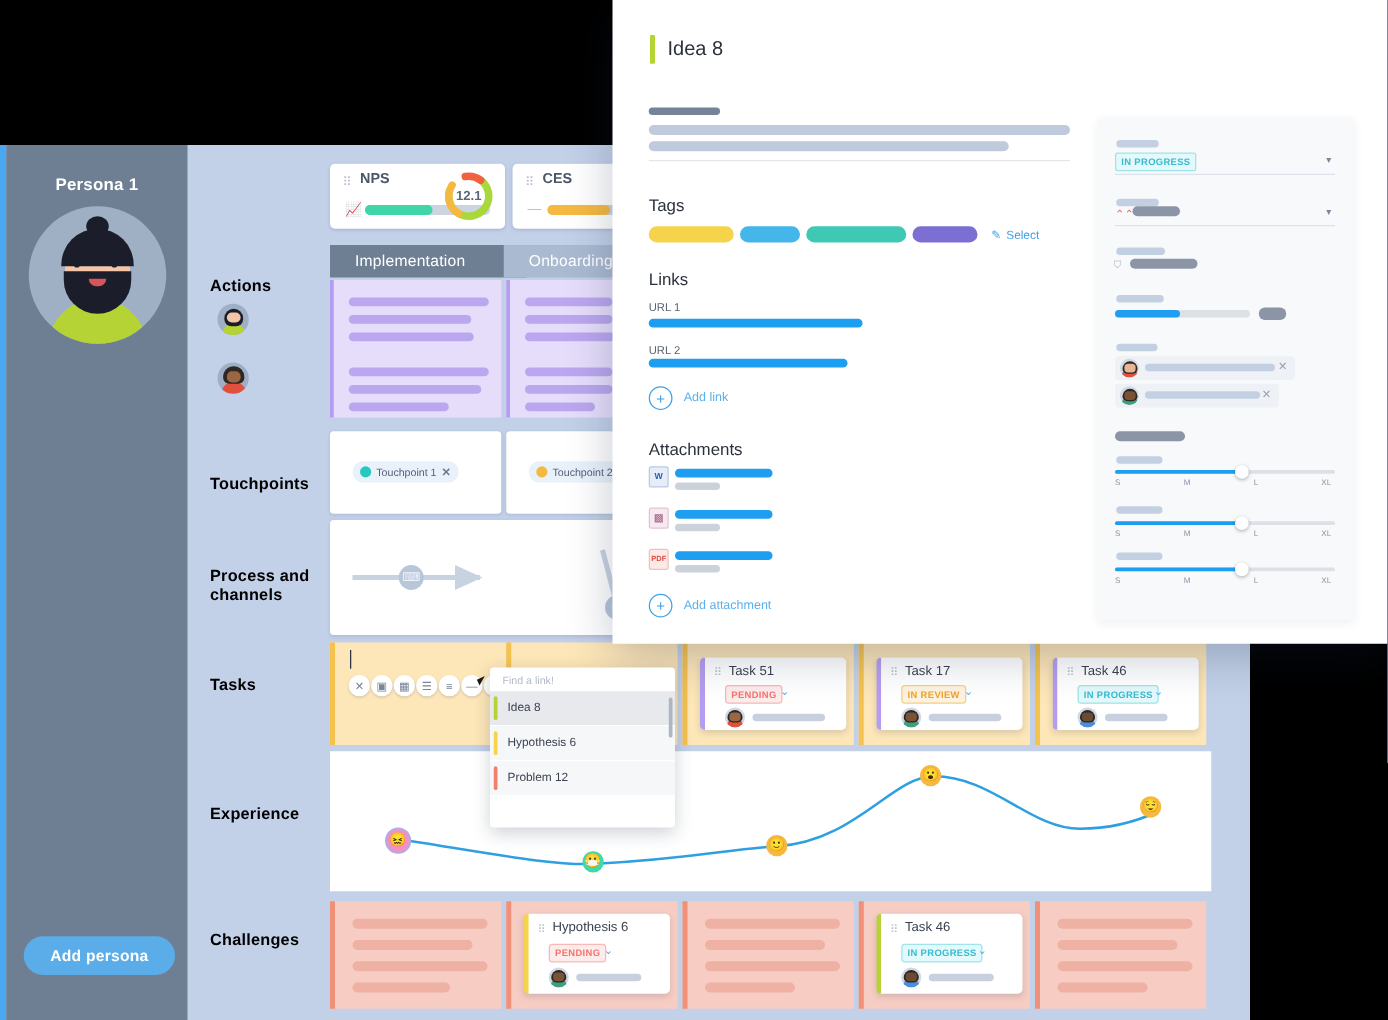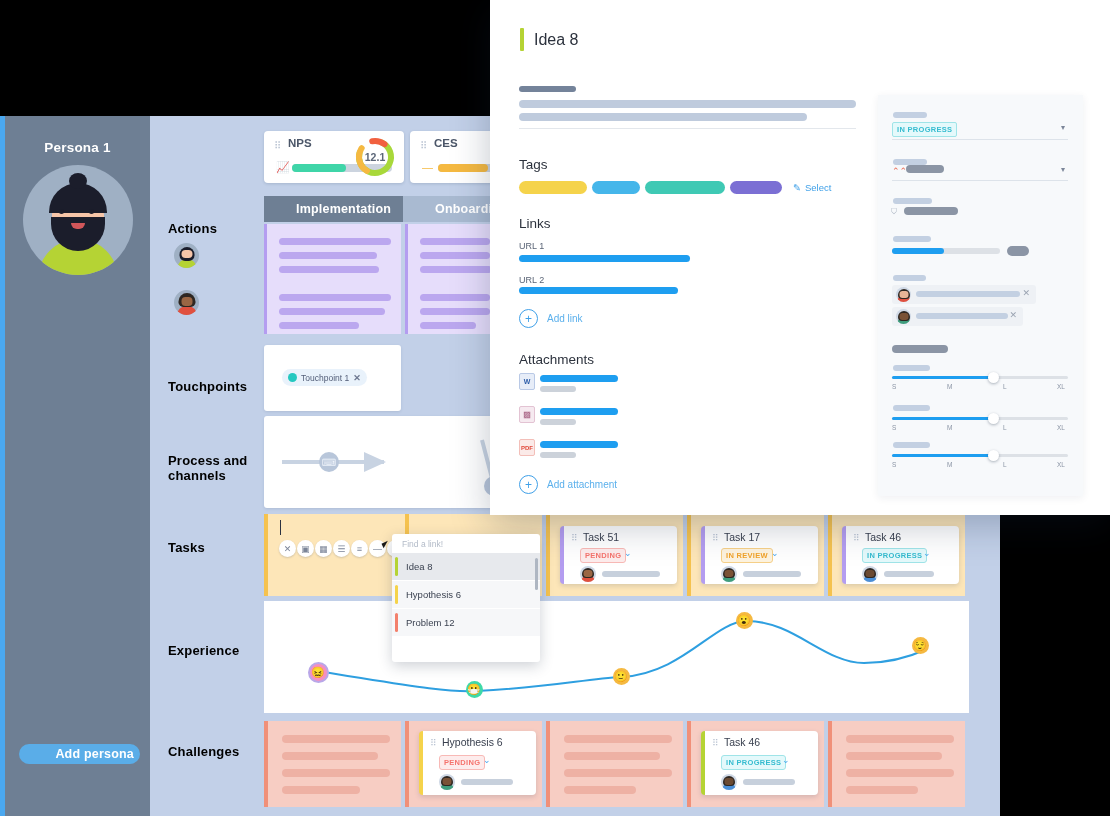--- a/index.html
+++ b/index.html
@@ -56,24 +56,24 @@
   .av2-hair{position:absolute;left:50%;top:14px;transform:translateX(-50%);
     width:70px;height:52px;border-radius:35px 35px 20px 20px;background:#2e2722;}
   .av2-face{position:absolute;left:50%;top:28px;transform:translateX(-50%);
     width:48px;height:54px;border-radius:24px 24px 22px 22px;background:#9a6644;}
   .av2-eye{position:absolute;top:46px;width:5px;height:4px;border-radius:50%;background:#2e2722;}
   .av2-eye.l{left:38px;} .av2-eye.r{left:66px;}
   .av2-mouth{position:absolute;left:50%;top:60px;transform:translateX(-50%);
     width:12px;height:5px;border-radius:6px;background:#f3e8d8;}
 
   .add-persona{
-    position:absolute;left:14px;bottom:52px;width:121px;height:20px;
+    position:absolute;left:14px;bottom:36px;width:121px;height:31px;
     border:none;border-radius:16px;background:#5aade8;color:#fff;
     font-family:"Liberation Sans",sans-serif;font-size:12.5px;font-weight:bold;
-    cursor:pointer;letter-spacing:.2px;text-align:right;
+    cursor:pointer;letter-spacing:.2px;
   }
 
   
   .row-labels{position:absolute;left:150px;top:0;width:112px;height:100%;}
   .row-label{
     position:absolute;left:18px;color:#000000;font-size:13px;font-weight:bold;
     letter-spacing:.2px;line-height:15px;width:92px;
   }
   .mini-av{width:25px;height:25px;border-radius:50%;background:#9fb0c4;
     position:absolute;left:24px;overflow:hidden;}
@@ -106,21 +106,21 @@
   .donut{position:absolute;right:8px;top:5px;width:42px;height:42px;}
   .donut .dval{
     position:absolute;inset:0;display:flex;align-items:center;justify-content:center;
     font-size:10.5px;font-weight:bold;color:#5b6678;
   }
 
   
   .tabs{position:absolute;top:80px;left:0;height:26px;}
   .tab{
     position:absolute;top:0;height:26px;display:flex;align-items:center;
-    padding-left:32px;color:#fff;font-size:12.5px;font-weight:bold;letter-spacing:.2px;
+    padding-left:20px;color:#fff;font-size:12.5px;font-weight:normal;letter-spacing:.2px;
   }
   .tab.active{background:#6e7f94;}
   .tab.active:after{
     content:"";position:absolute;right:-13px;top:0;width:0;height:0;
     border-top:13px solid transparent;border-bottom:13px solid transparent;
     border-left:13px solid #6e7f94;
   }
   .tab.inactive{background:#a9bad1;}
 
   
@@ -366,20 +366,27 @@
       </div>
 
       <div class="band" style="top:229px;height:66px;width:100%;">
         <div class="cell white-cell" style="left:2px;width:137px;">
           <div class="tp-chip" style="left:18px;top:24px;">
             <span class="tp-dot" style="background:#25c8c0;"></span>
             <span>Touchpoint 1</span>
             <span class="tp-x">✕</span>
           </div>
         </div>
+        <div class="cell white-cell" style="left:143px;width:137px;">
+          <div class="tp-chip" style="left:18px;top:24px;">
+            <span class="tp-dot" style="background:#f5b941;"></span>
+            <span>Touchpoint 2</span>
+            <span class="tp-x">✕</span>
+          </div>
+        </div>
       </div>
 
       <div class="band" style="top:300px;height:92px;width:100%;">
         <div class="cell white-cell" style="left:2px;width:705px;">
           <svg width="705" height="92" style="position:absolute;left:0;top:0;">
             <line x1="18" y1="46" x2="120" y2="46" stroke="#c8d3e2" stroke-width="4"></line>
             <polygon points="100,36 122,46 100,56" fill="#c8d3e2"></polygon>
             <polyline points="218,24 230,70 258,24" fill="none" stroke="#c8d3e2" stroke-width="4"></polyline>
             <polyline points="258,24 268,62" fill="none" stroke="#c8d3e2" stroke-width="4"></polyline>
           </svg>

